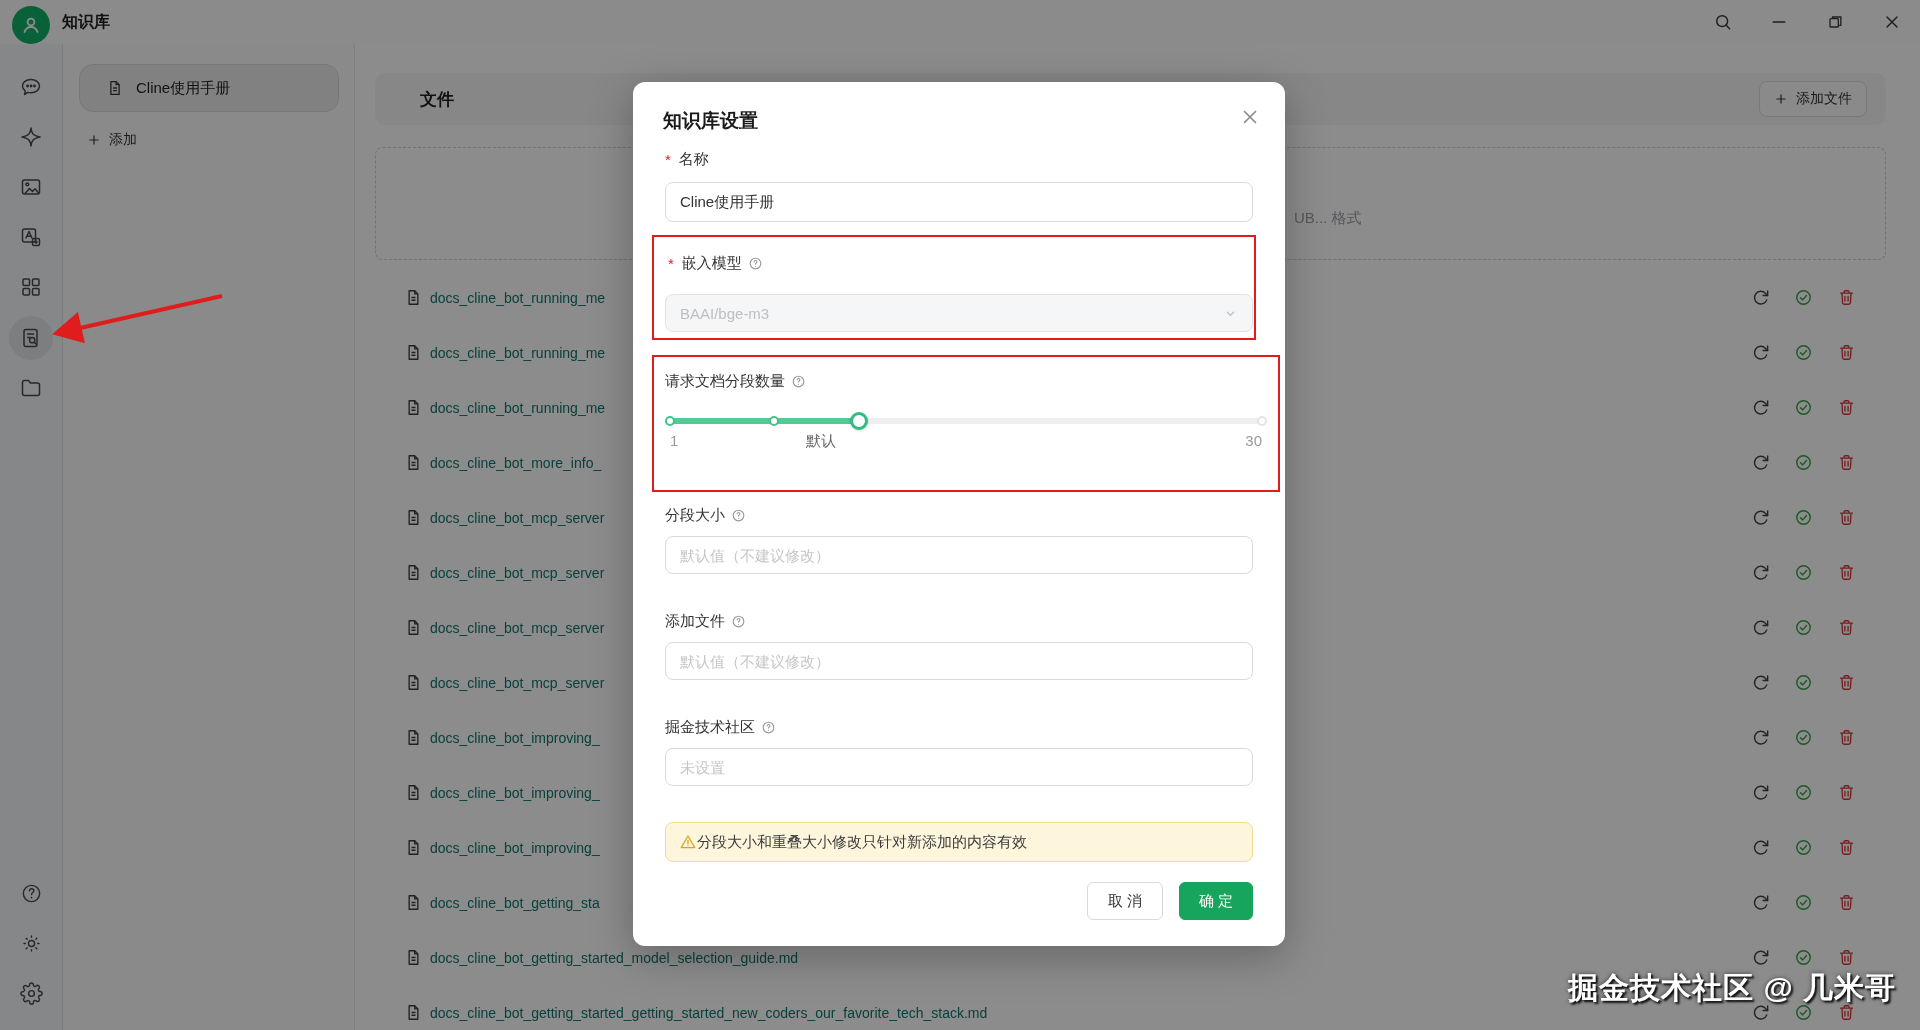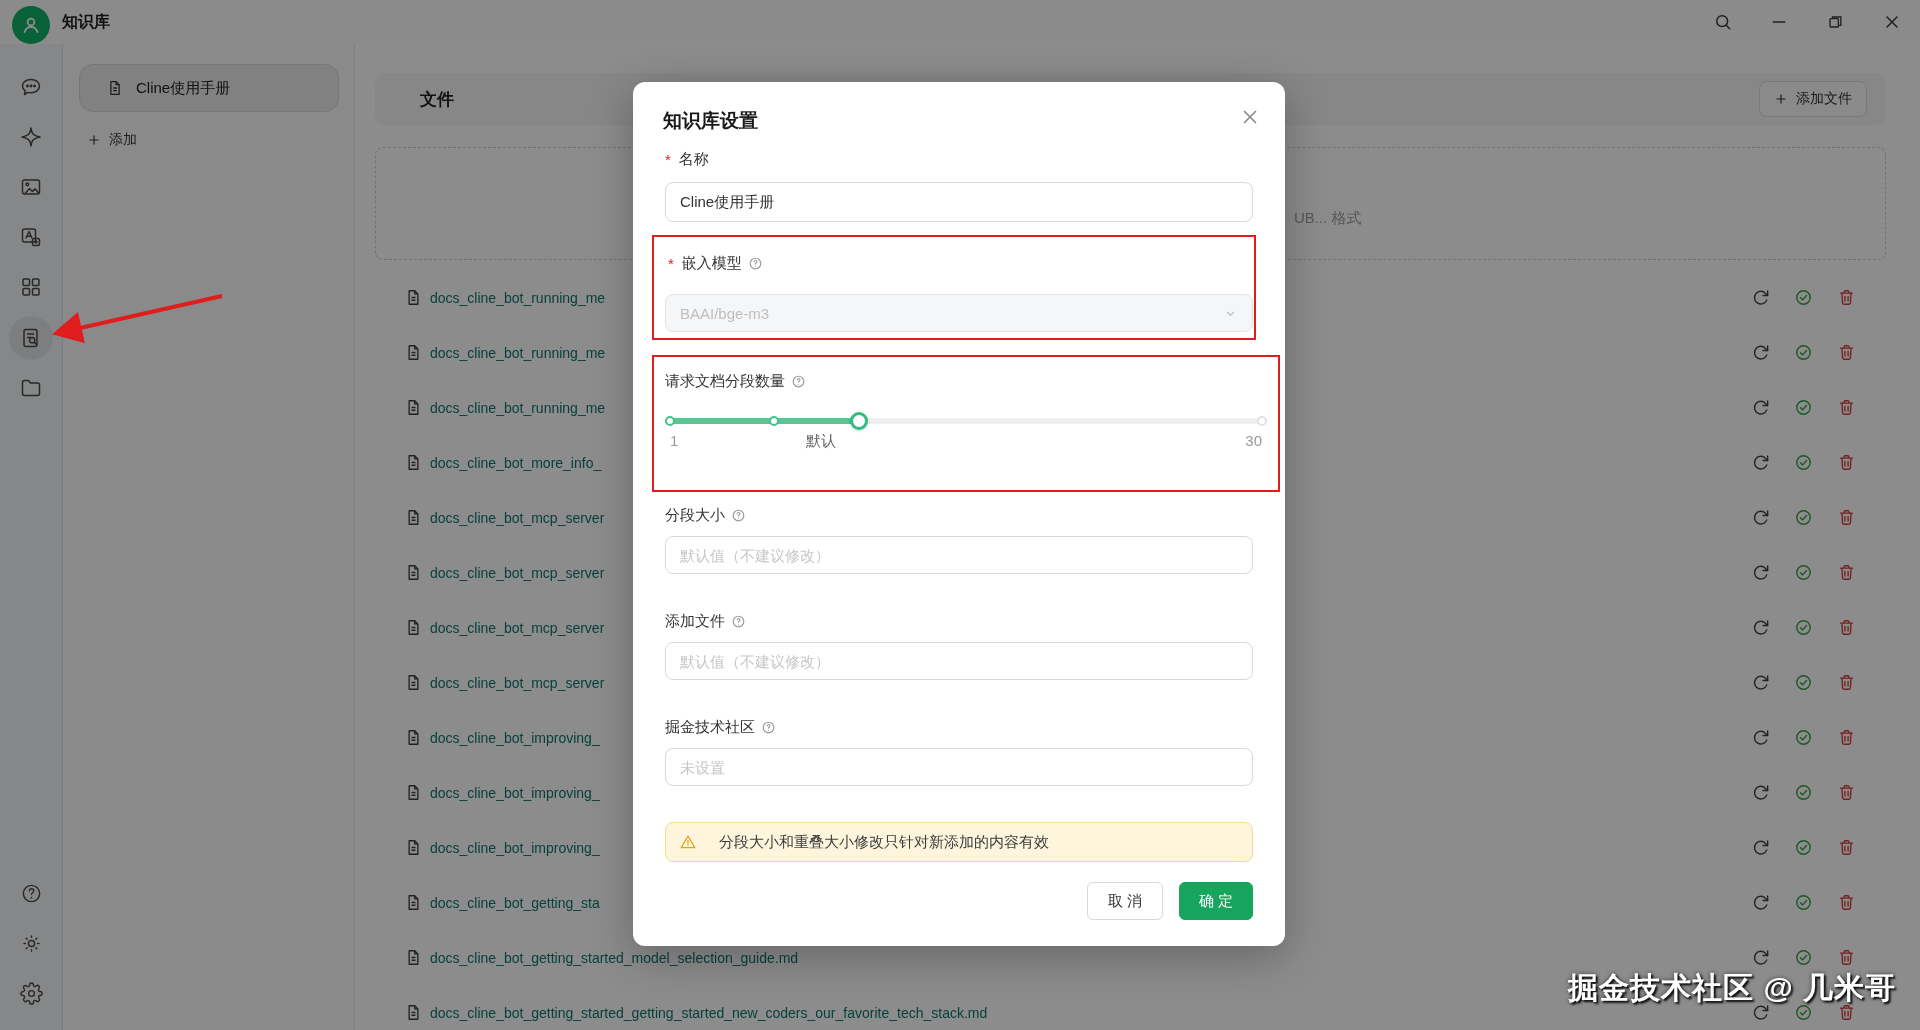--- a/index.html
+++ b/index.html
@@ -78,21 +78,21 @@
   .sdot.end { border-color:#e3e3e3; }
   .handle { position:absolute; top:50%; left:var(--fill,32%); width:18px; height:18px; border-radius:50%;
     background:#fff; border:3px solid #31bd82; transform:translate(-50%,-50%); box-shadow:0 1px 3px rgba(0,0,0,.15); }
   .slabels { position:relative; margin-top:8px; height:20px; font-size:15px; color:#999; }
   .slabels .min { position:absolute; left:0; }
   .slabels .mid { position:absolute; left:var(--mid,17.5%); transform:translateX(-20%); color:#666;padding-left:48px; }
   .slabels .max { position:absolute; right:0; }
 
   
   .warnbox { position:absolute; left:32px; top:740px; width:588px; height:40px; background:#fdf6dd;
-    border:1px solid #f3dd8f; border-radius:8px; display:flex; align-items:center; gap:22px;
+    border:1px solid #f3dd8f; border-radius:8px; display:flex; align-items:center; gap:0;
     padding:0 13px; font-size:15px; color:#3c3c3c; }
   .btn { position:absolute; top:800px; height:38px; border-radius:6px; font-size:15px;
     display:flex; align-items:center; justify-content:center; cursor:pointer; font-family:inherit; }
   .btn-cancel { left:454px; width:76px; background:#fff; border:1px solid #d9d9d9; color:#333; }
   .btn-ok { left:546px; width:74px; background:#17a45c; border:1px solid #17a45c; color:#fff; }
 
   
   .redbox { position:absolute; border:2px solid #e01d1d; z-index:60; pointer-events:none; }
   #redbox1 { left:652px; top:235px; width:604px; height:105px; }
   #redbox2 { left:652px; top:355px; width:628px; height:137px; }

